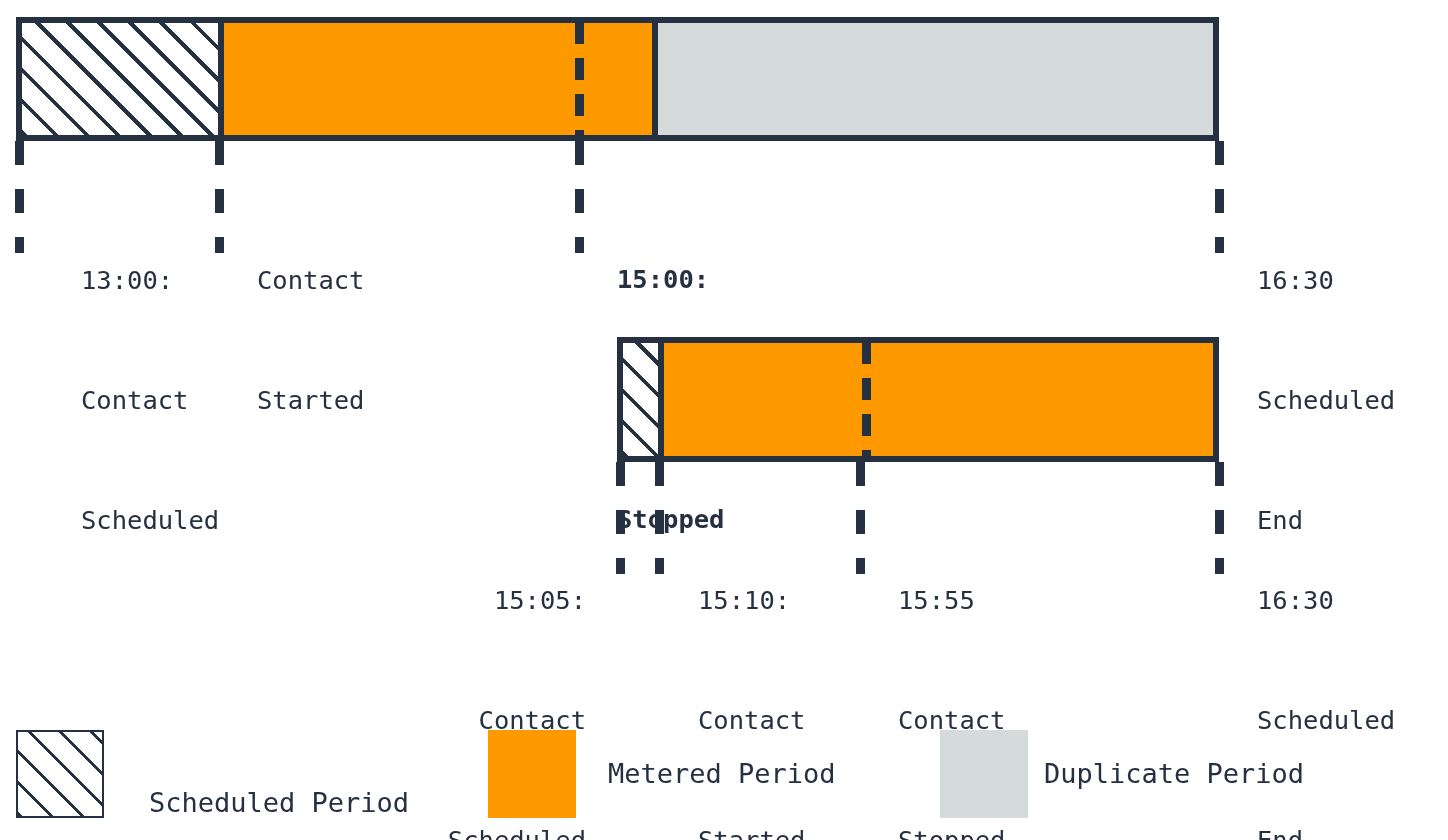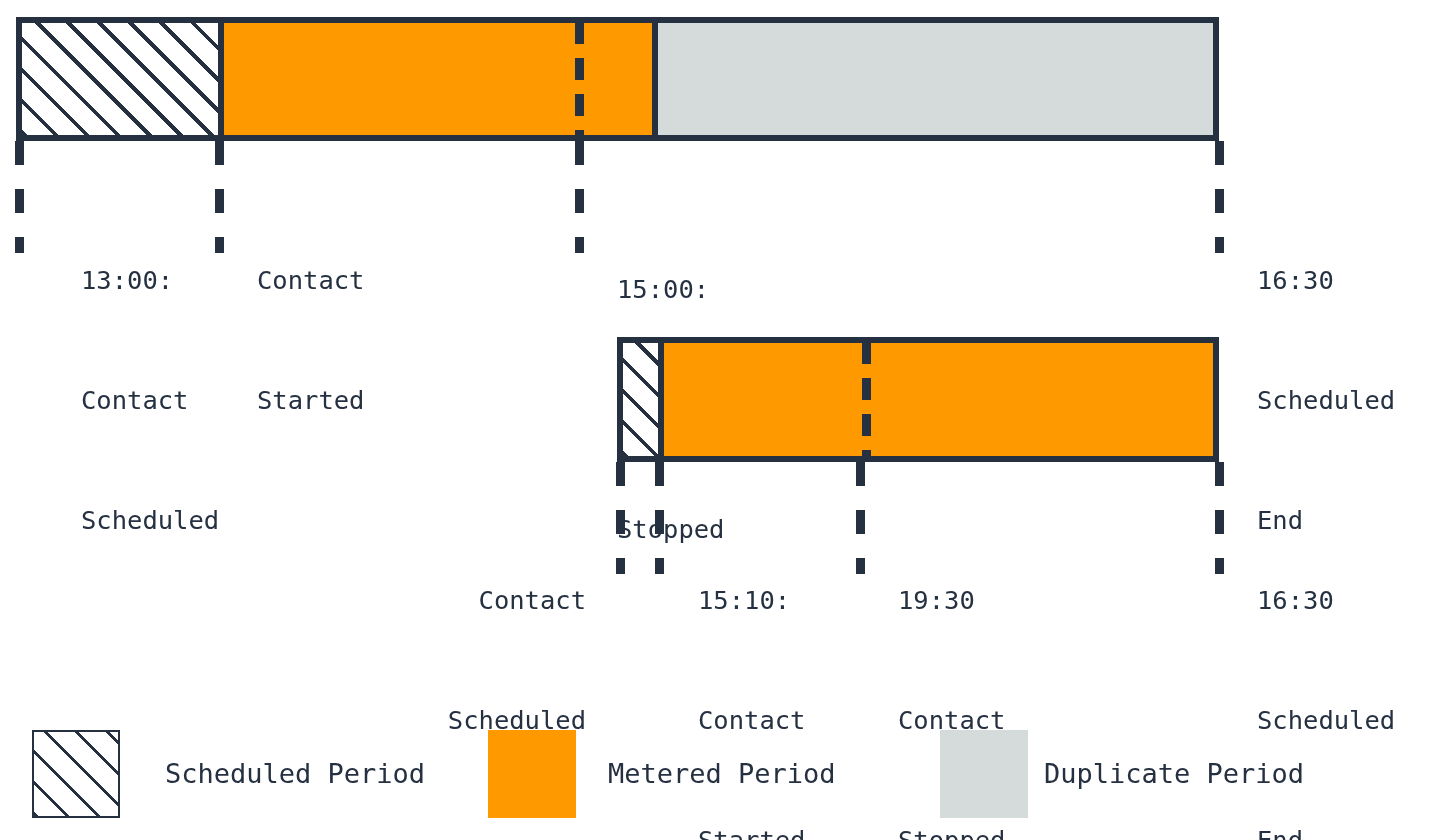--- a/index.html
+++ b/index.html
@@ -119,21 +119,21 @@
 
   <div class="tlabel left" style="left:57px; top:180px; width:200px;margin-left:24px;">
     <div>13:00:</div>
     <div>Contact</div>
     <div>Scheduled</div>
   </div>
   <div class="tlabel left" style="left:257px; top:180px; width:200px;">
     <div>Contact</div>
     <div>Started</div>
   </div>
-  <div class="tlabel left" style="left:617px; top:189px; width:220px;">
+  <div class="tlabel left" style="left:617px; top:179px; width:220px;font-weight:bold;">
     <div>15:00:</div>
     <div>Contact</div>
     <div>Stopped</div>
   </div>
   <div class="tlabel left" style="left:1257px; top:180px; width:200px;">
     <div>16:30</div>
     <div>Scheduled</div>
     <div>End</div>
   </div>
 
@@ -143,42 +143,43 @@
       <div class="inner-dash" style="left:202px;"></div>
     </div>
   </div>
 
   <div class="tick" style="left:620px; top:462px; height:112px;"></div>
   <div class="tick" style="left:659px; top:462px; height:112px;"></div>
   <div class="tick" style="left:860px; top:462px; height:112px;"></div>
   <div class="tick" style="left:1219px; top:462px; height:112px;"></div>
 
   <div class="tlabel right" style="left:358px; top:500px; width:228px;">
+    <div>15:05:</div>
     <div>Contact</div>
     <div>Scheduled</div>
   </div>
   <div class="tlabel left" style="left:698px; top:500px; width:210px;">
     <div>15:10:</div>
     <div>Contact</div>
     <div>Started</div>
   </div>
   <div class="tlabel left" style="left:898px; top:500px; width:220px;">
-    <div>19:30</div>
+    <div>15:55</div>
     <div>Contact</div>
     <div>Stopped</div>
   </div>
   <div class="tlabel left" style="left:1257px; top:500px; width:200px;">
     <div>16:30</div>
     <div>Scheduled</div>
     <div>End</div>
   </div>
 
   <div id="legend">
 
-    <div class="legend-item" style="left:32px; top:730px;">
+    <div class="legend-item" style="left:16px; top:730px;align-items:flex-end;">
       <div class="swatch hatch"></div>
       <div class="legend-label" style="margin-left:45px;">Scheduled Period</div>
     </div>
 
     <div class="legend-item" style="left:488px; top:730px;">
       <div class="swatch metered"></div>
       <div class="legend-label" style="margin-left:32px;">Metered Period</div>
     </div>
 
     <div class="legend-item" style="left:940px; top:730px;">

